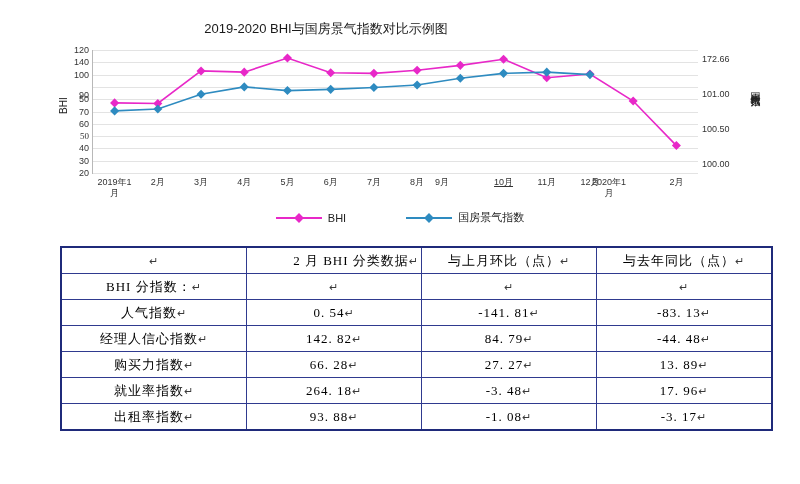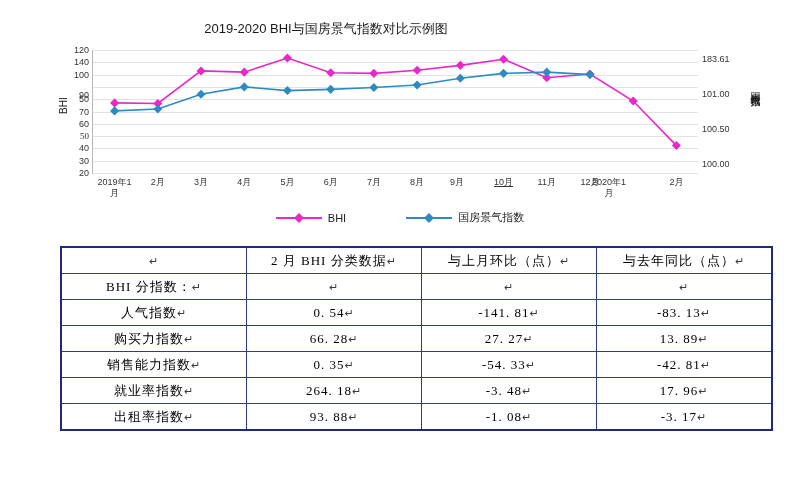--- a/index.html
+++ b/index.html
@@ -106,21 +106,21 @@
         <div class="ytick-left" style="top: 45px;">90</div>
         <div class="gridline" style="top: 24.6px;"></div>
         <div class="ytick-left" style="top: 24.6px;">100</div>
         <div class="gridline" style="top: 12.3px;"></div>
         <div class="ytick-left" style="top: 12.3px;">140</div>
         <div class="gridline" style="top: 0px;"></div>
         <div class="ytick-left" style="top: 0px;">120</div>
         <div class="ytick-right" style="top: 114.39px;">100.00</div>
         <div class="ytick-right" style="top: 79.13px;">100.50</div>
         <div class="ytick-right" style="top: 43.87px;">101.00</div>
-        <div class="ytick-right" style="top: 8.61px;">183.61</div>
+        <div class="ytick-right" style="top: 8.61px;">172.66</div>
         <div class="xtick" style="left: 21.6071px;">
           <div>2019年1</div>
           <div>月</div>
         </div>
         <div class="xtick" style="left: 64.8214px;">
           <div>2月</div>
         </div>
         <div class="xtick" style="left: 108.036px; text-align: center;">
           <div>3月</div>
         </div>
@@ -132,21 +132,21 @@
         </div>
         <div class="xtick" style="left: 237.679px;">
           <div>6月</div>
         </div>
         <div class="xtick" style="left: 280.893px;">
           <div>7月</div>
         </div>
         <div class="xtick" style="left: 324.107px;">
           <div>8月</div>
         </div>
-        <div class="xtick" style="left: 364px;">
+        <div class="xtick" style="left: 349px;">
           <div>9月</div>
         </div>
         <div class="xtick" style="left: 410.536px; text-decoration: underline;">
           <div>10月</div>
         </div>
         <div class="xtick" style="left: 453.75px; text-align: center;">
           <div>11月</div>
         </div>
         <div class="xtick" style="left: 496.964px;">
           <div>12月</div>
@@ -204,49 +204,49 @@
         </span>
       <span>国房景气指数</span>
     </div>
   </div>
 
   <div class="table-wrap">
     <table id="data-table">
         <tbody>
           <tr>
             <td style="width: 180px;"><span class="pilcrow">↵</span></td>
-            <td style="width: 170px;">2 月 BHI 分类数据<span class="pilcrow">↵</span></td>
+            <td style="width: 170px; text-align: right;">2 月 BHI 分类数据<span class="pilcrow">↵</span></td>
             <td style="width: 170px;">与上月环比（点）<span class="pilcrow">↵</span></td>
             <td style="width: 170px;">与去年同比（点）<span class="pilcrow">↵</span></td>
           </tr>
           <tr>
             <td>BHI 分指数：<span class="pilcrow">↵</span></td>
             <td><span class="pilcrow">↵</span></td>
             <td><span class="pilcrow">↵</span></td>
             <td><span class="pilcrow">↵</span></td>
           </tr>
           <tr>
             <td>人气指数<span class="pilcrow">↵</span></td>
             <td>0. 54<span class="pilcrow">↵</span></td>
             <td>-141. 81<span class="pilcrow">↵</span></td>
             <td>-83. 13<span class="pilcrow">↵</span></td>
           </tr>
           <tr>
+            <td>经理人信心指数<span class="pilcrow">↵</span></td>
+            <td>142. 82<span class="pilcrow">↵</span></td>
+            <td>84. 79<span class="pilcrow">↵</span></td>
+            <td>-44. 48<span class="pilcrow">↵</span></td>
+          </tr>
+          <tr>
             <td>购买力指数<span class="pilcrow">↵</span></td>
             <td>66. 28<span class="pilcrow">↵</span></td>
             <td>27. 27<span class="pilcrow">↵</span></td>
             <td>13. 89<span class="pilcrow">↵</span></td>
           </tr>
           <tr>
-            <td>销售能力指数<span class="pilcrow">↵</span></td>
-            <td>0. 35<span class="pilcrow">↵</span></td>
-            <td>-54. 33<span class="pilcrow">↵</span></td>
-            <td>-42. 81<span class="pilcrow">↵</span></td>
-          </tr>
-          <tr>
             <td>就业率指数<span class="pilcrow">↵</span></td>
             <td>264. 18<span class="pilcrow">↵</span></td>
             <td>-3. 48<span class="pilcrow">↵</span></td>
             <td>17. 96<span class="pilcrow">↵</span></td>
           </tr>
           <tr>
             <td>出租率指数<span class="pilcrow">↵</span></td>
             <td>93. 88<span class="pilcrow">↵</span></td>
             <td>-1. 08<span class="pilcrow">↵</span></td>
             <td>-3. 17<span class="pilcrow">↵</span></td>

